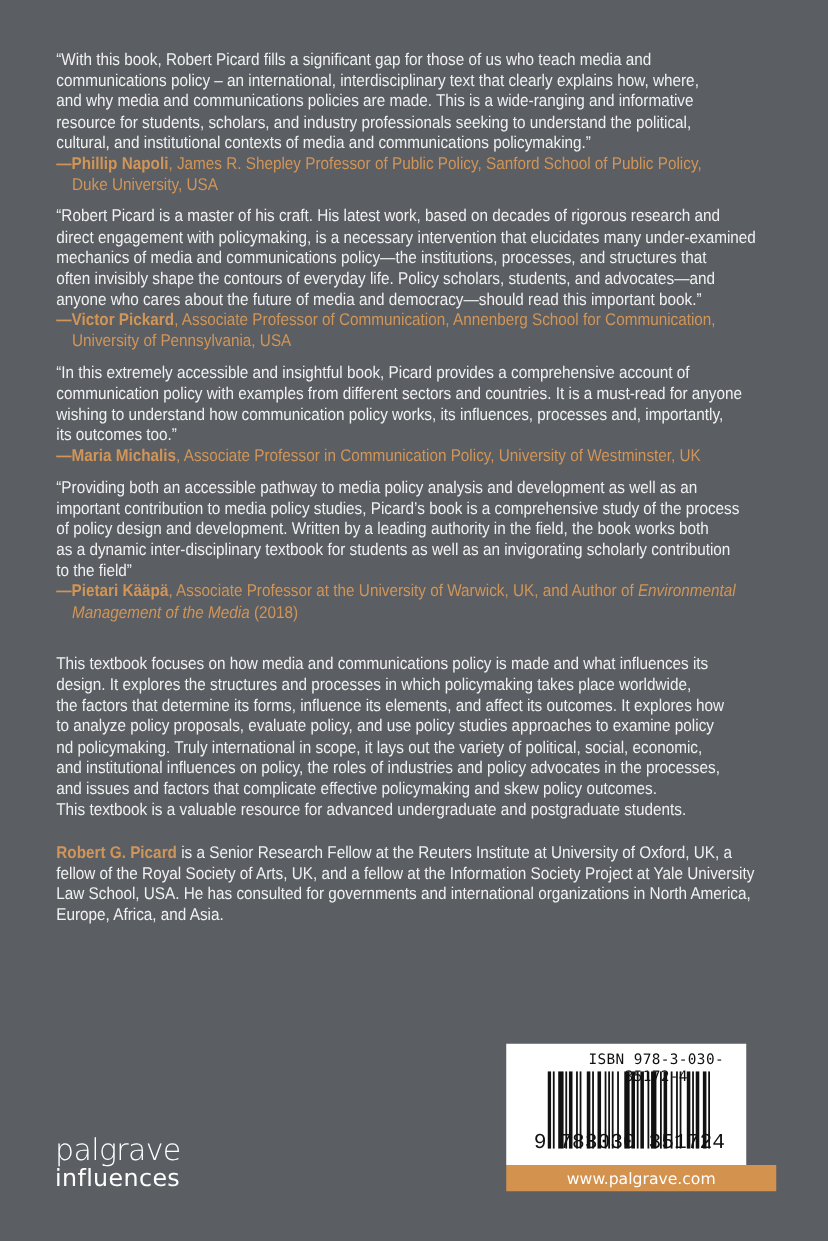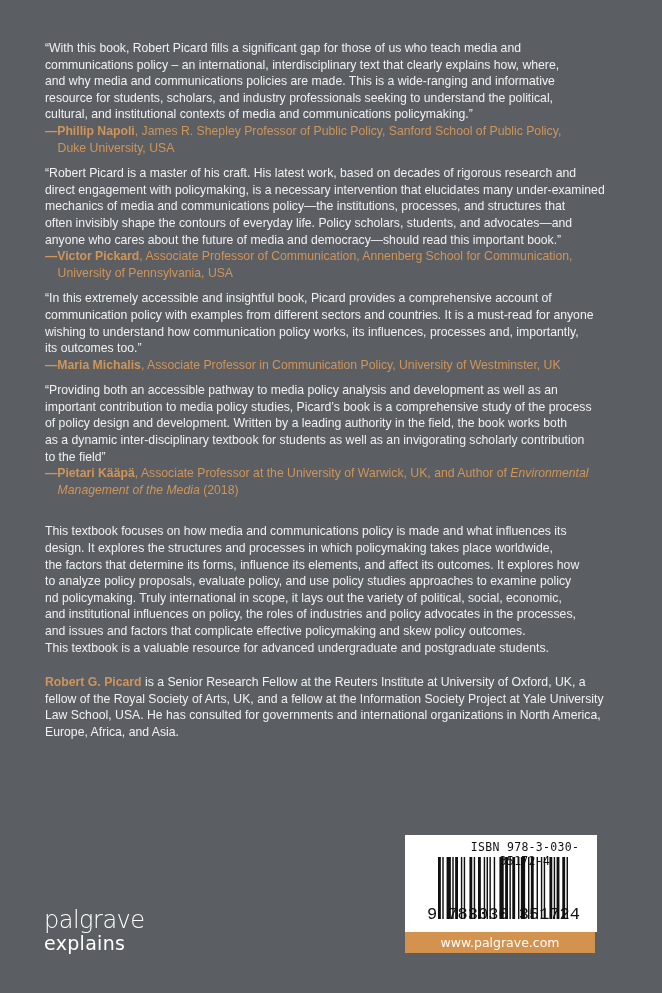--- a/index.html
+++ b/index.html
@@ -45,21 +45,21 @@
     font-family: "DejaVu Sans Mono", monospace; font-size: 11.5px; color: #111;
     letter-spacing: 0.3px;
     margin-left: 48px;
   }
   .bars { position: absolute; left: 33px; top: 22px; width: 130px; height: 62px; }
   .ean {
     position: absolute; left: 22px; top: 70px; font-family: Liberation Mono, monospace;
     font-size: 17px; color: #111; background: transparent; white-space: pre;
   }
   .url-strip {
-    position: absolute; left: 405px; top: 932px; width: 190px; height: 21px;
+    position: absolute; left: 405px; top: 932px; width: 216px; height: 21px;
     background: #d4924f; color: #fff; text-align: center;
     font-family: "DejaVu Sans", sans-serif; font-size: 12.5px; line-height: 21px;
   }
 </style>
 </head>
 <body>
 
 <div class="content">
 
   <div class="quote-block">
@@ -130,21 +130,21 @@
   <p class="para bio">
     <span class="line"><span class="author">Robert G. Picard</span><span> is a Senior Research Fellow at the Reuters Institute at University of Oxford, UK, a</span></span>
     <span class="line">fellow of the Royal Society of Arts, UK, and a fellow at the Information Society Project at Yale University</span>
     <span class="line">Law School, USA. He has consulted for governments and international organizations in North America,</span>
     <span class="line">Europe, Africa, and Asia.</span>
   </p>
 </div>
 
 <div class="logo">
   <div class="l1">palgrave</div>
-  <div class="l2">explains</div>
+  <div class="l2">influences</div>
 </div>
 
 <div class="barcode-box">
   <div class="isbn-text">ISBN 978-3-030-35172-4</div>
   <svg class="bars" viewBox="0 0 130 62" preserveAspectRatio="none">
       <rect x="0" y="0" width="2.857142857142857" height="62" fill="#111"></rect>
       <rect x="4.285714285714286" y="0" width="1.4285714285714286" height="62" fill="#111"></rect>
       <rect x="8.571428571428571" y="0" width="4.285714285714286" height="62" fill="#111"></rect>
       <rect x="14.285714285714286" y="0" width="1.4285714285714286" height="62" fill="#111"></rect>
       <rect x="17.142857142857142" y="0" width="2.857142857142857" height="62" fill="#111"></rect>

